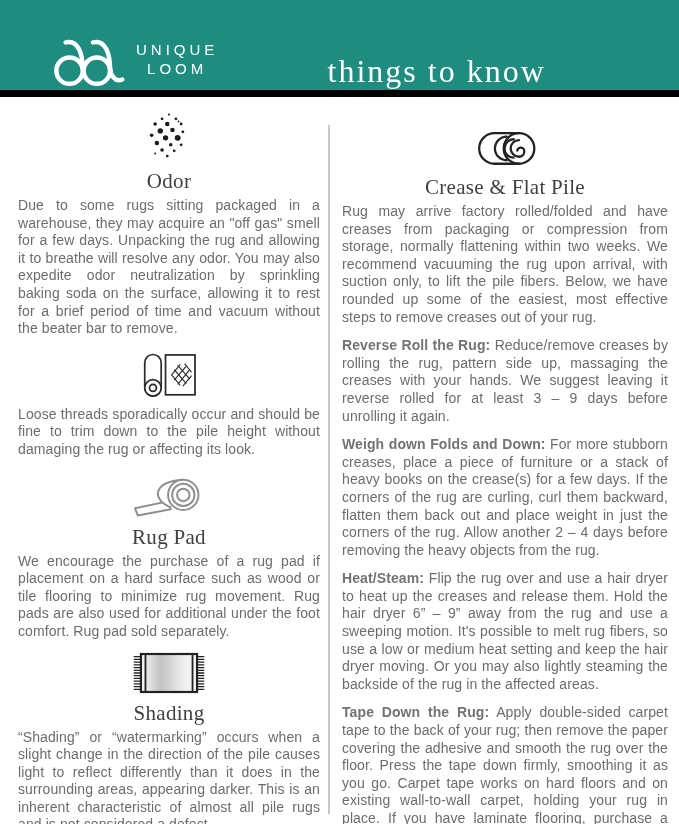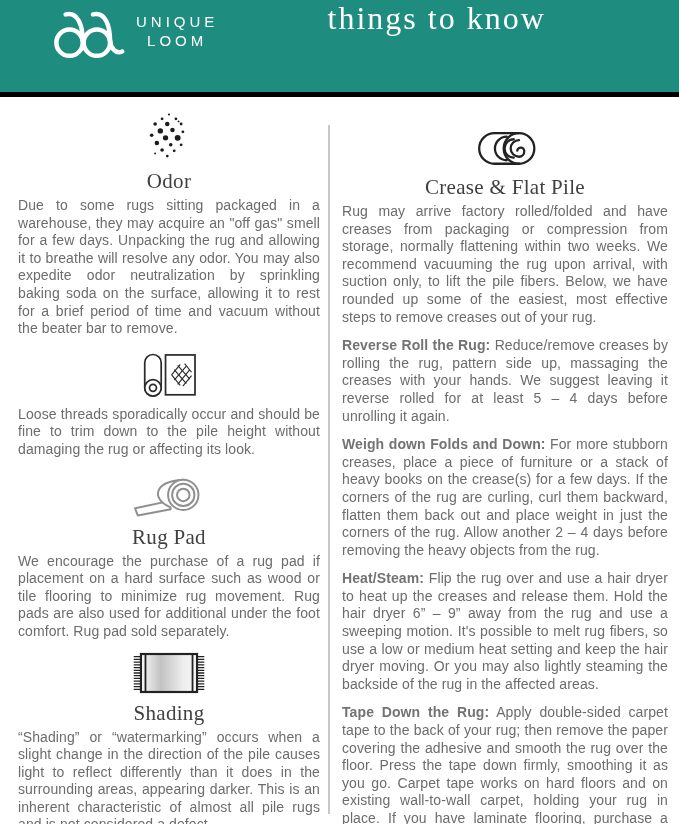--- a/index.html
+++ b/index.html
@@ -8,25 +8,25 @@
     position: relative;
     width: 679px;
     height: 824px;
     background: #ffffff;
     overflow: hidden;
     font-family: "Liberation Sans", sans-serif;
   }
   
   .header {
     display: flex;
-    align-items: flex-start;
+    align-items: flex-end;
     width: 100%;
     height: 97px;
     background: #1f8c80;
-    border-bottom: 5px solid #000000;
+    border-bottom: 7px solid #000000;
     padding: 0 18px 0 52px;
   }
   .logo-wrap { display: flex; align-items: center; }
   .logo-mark { width: 78px; height: 62px; flex: 0 0 auto; }
   .brand-text {
     margin-left: 6px;
     color: #ffffff;
     font-size: 15px;
     letter-spacing: 4px;
     line-height: 19px;
@@ -214,21 +214,21 @@
               <circle cx="58" cy="24.5" r="17.5"></circle>
               <path d="M58,15 A9.5,9.5 0 1 0 58,34 A6,6 0 0 0 64,28 A4,4 0 0 0 56,27"></path>
             </g>
           </svg>
         </div>
         <h2 class="sec-heading">Crease &amp; Flat Pile</h2>
         <p class="body-text">Rug may arrive factory rolled/folded and have creases from packaging or compression from storage, normally flattening within two weeks. We recommend vacuuming the rug upon arrival, with suction only, to lift the pile fibers. Below, we have rounded up some of the easiest, most effective steps to remove creases out of your rug.</p>
 
         <p class="body-text tip">
           <strong>Reverse Roll the Rug:</strong>
-          <span>Reduce/remove creases by rolling the rug, pattern side up, massaging the creases with your hands. We suggest leaving it reverse rolled for at least 5 – 4 days before unrolling it again.</span>
+          <span>Reduce/remove creases by rolling the rug, pattern side up, massaging the creases with your hands. We suggest leaving it reverse rolled for at least 3 – 9 days before unrolling it again.</span>
         </p>
 
         <p class="body-text tip">
           <strong>Weigh down Folds and Down:</strong>
           <span>For more stubborn creases, place a piece of furniture or a stack of heavy books on the crease(s) for a few days. If the corners of the rug are curling, curl them backward, flatten them back out and place weight in just the corners of the rug. Allow another 2 – 4 days before removing the heavy objects from the rug.</span>
         </p>
 
         <p class="body-text tip">
           <strong>Heat/Steam:</strong>
           <span>Flip the rug over and use a hair dryer to heat up the creases and release them. Hold the hair dryer 6” – 9” away from the rug and use a sweeping motion. It's possible to melt rug fibers, so use a low or medium heat setting and keep the hair dryer moving. Or you may also lightly steaming the backside of the rug in the affected areas.</span>

